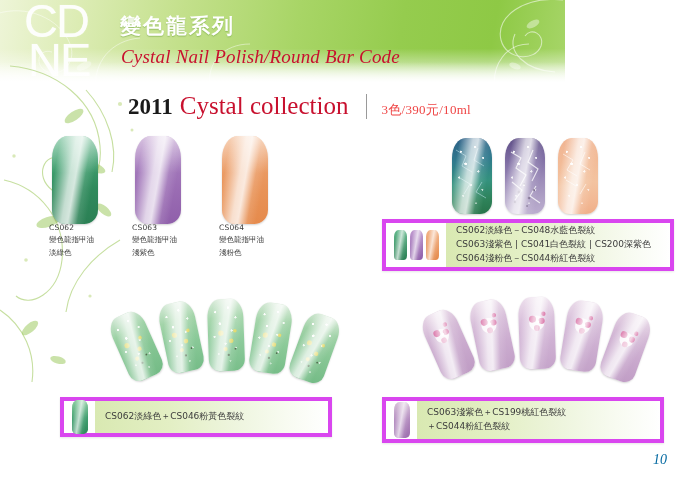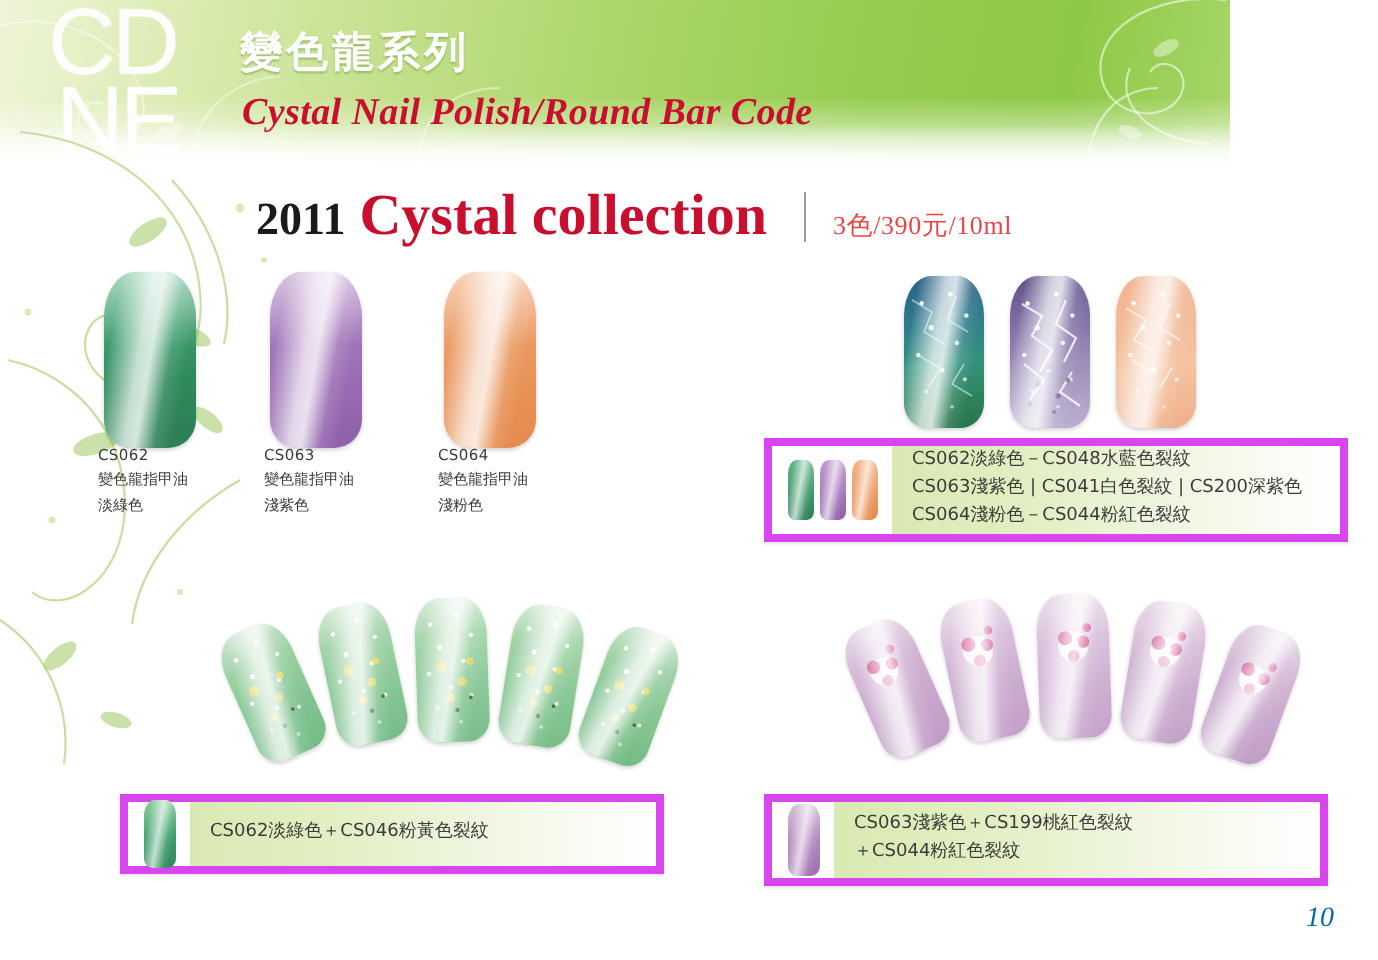--- a/index.html
+++ b/index.html
@@ -4,21 +4,21 @@
 <style>
   * { box-sizing: border-box; margin:0; padding:0; }
   html,body { background:#ffffff; }
   body {
     width:689px; height:480px; position:relative; overflow:hidden;
     font-family:"Liberation Sans", sans-serif;
   }
 
   
   .header {
-    position:absolute; left:0; top:0; width:615px; height:88px;
+    position:absolute; left:0; top:0; width:565px; height:88px;
     background:
       linear-gradient(180deg, rgba(255,255,255,0.0) 55%, rgba(255,255,255,0.95) 97%),
       linear-gradient(100deg,
         #eef5d8 0%,
         #dcecb4 14%,
         #c3e08b 32%,
         #a8d566 52%,
         #95cc4e 70%,
         #8ec945 86%,
         #a8d66a 100%);
@@ -43,31 +43,31 @@
   .hdr-title-cn {
     position:absolute; left:120px; top:12px;
     font-family:"DejaVu Sans", sans-serif;
     font-size:21px; font-weight:bold; color:#ffffff;
     letter-spacing:2px;
     text-shadow:0 1px 1px rgba(110,160,60,0.55);
   }
   .hdr-title-en {
     position:absolute; left:121px; top:46px;
     font-family:"Liberation Serif", serif;
-    font-size:19px; font-style:italic; font-weight:bold;
+    font-size:19px; font-style:italic; font-weight:normal;
     color:#c8102e; letter-spacing:0.2px;
   }
 
   
   .subtitle-row { position:absolute; left:128px; top:92px; display:flex; align-items:baseline; }
   .sub-year {
     font-family:"Liberation Serif", serif; font-size:23px; font-weight:bold; color:#1a1a1a;
   }
   .sub-name {
-    font-family:"Liberation Serif", serif; font-size:29px; font-weight:bold; color:#c8102e;
+    font-family:"Liberation Serif", serif; font-size:25px; font-weight:normal; color:#c8102e;
     margin-left:7px;
   }
   .sub-divider {
     width:1px; height:25px; background:#9a9a9a; margin:0 14px 0 18px; align-self:center;
   }
   .sub-price {
     font-family:"Liberation Serif", serif; font-size:13px; color:#ef4444; letter-spacing:0.3px;
   }
 
   

